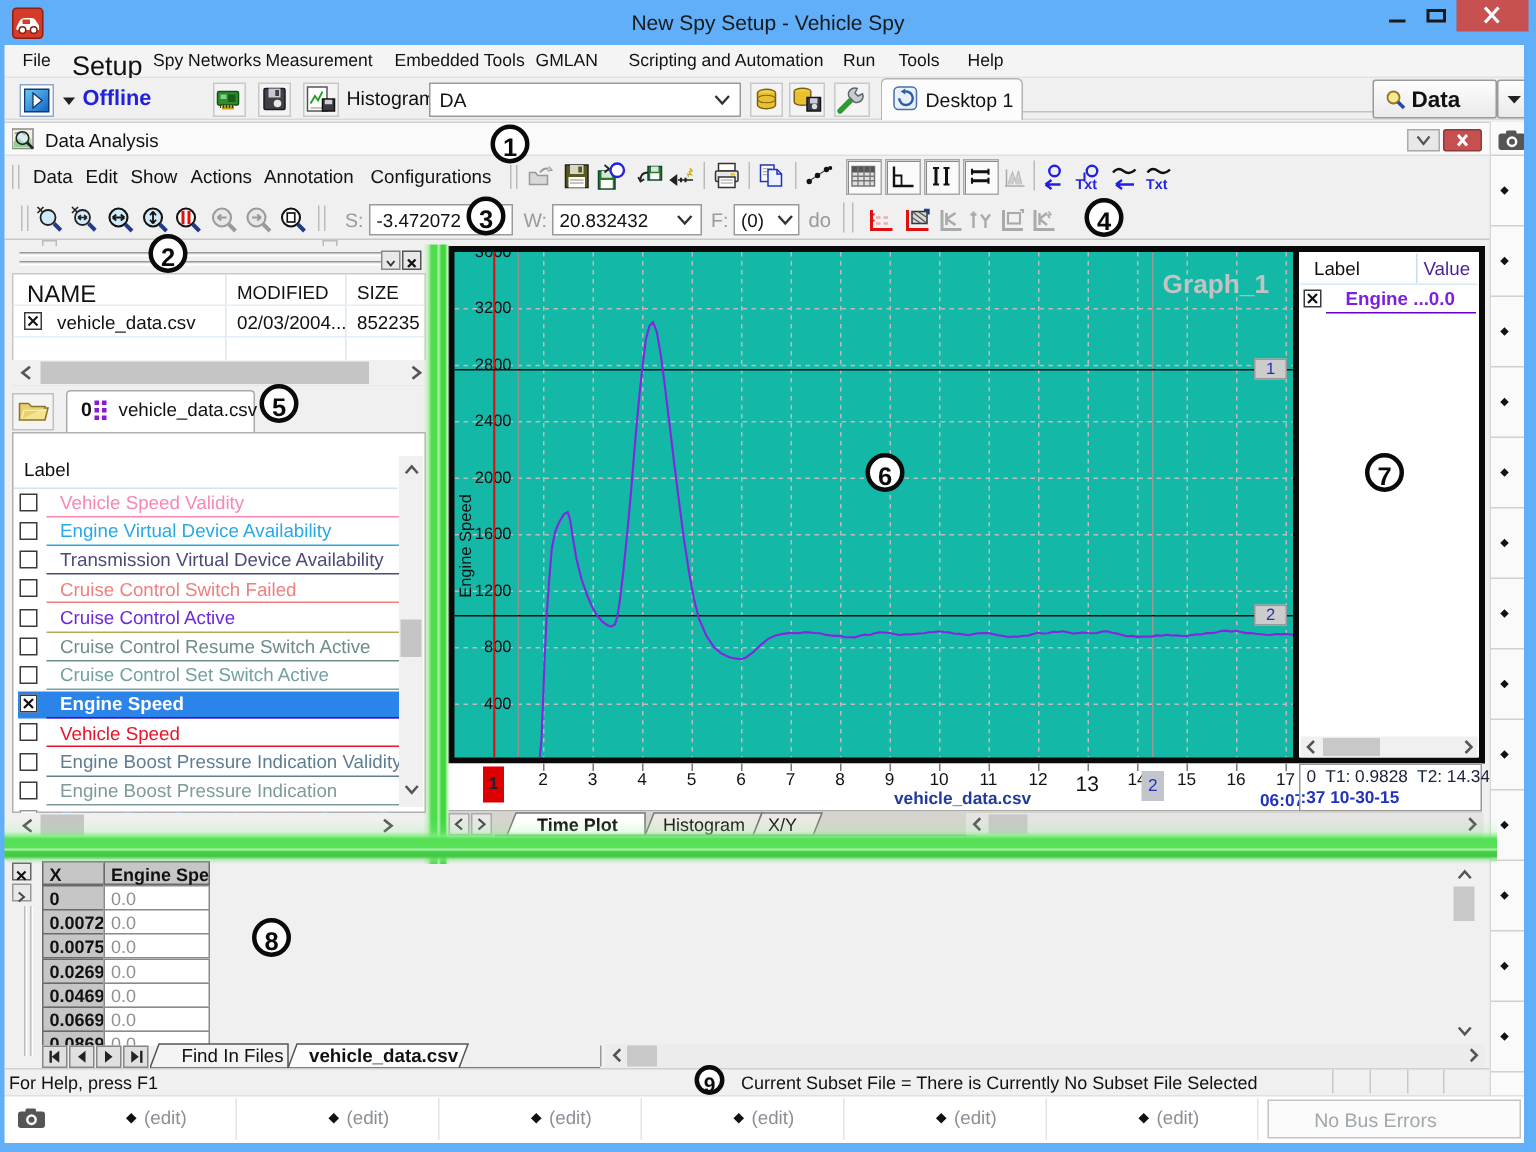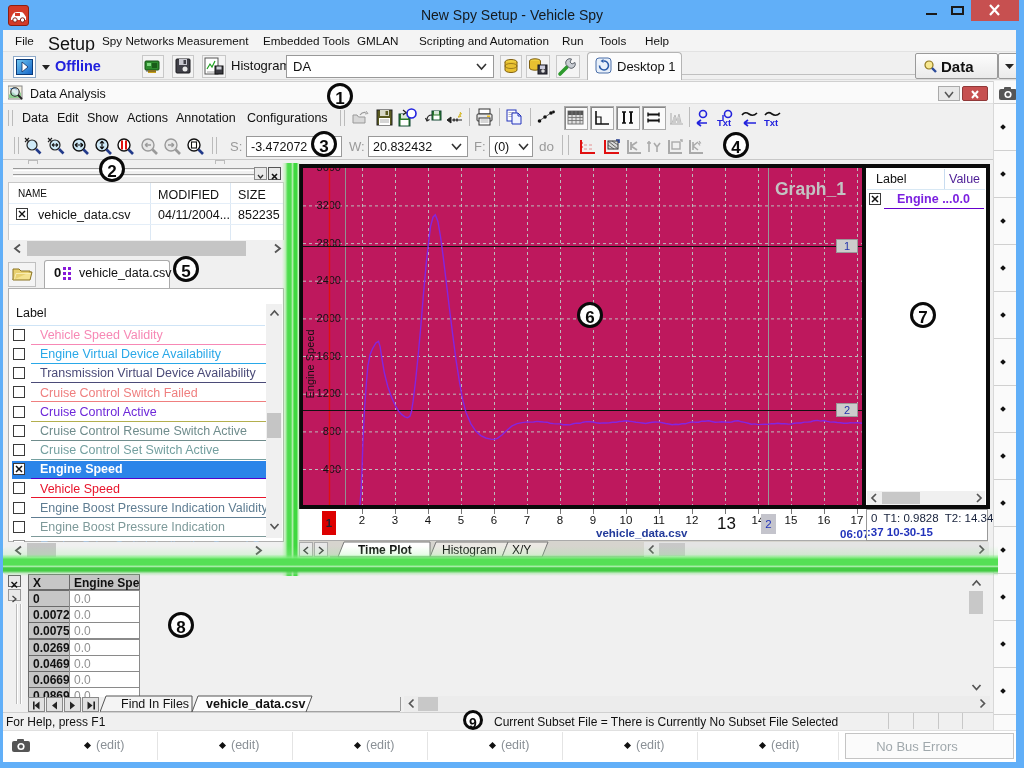--- a/index.html
+++ b/index.html
@@ -391,33 +391,33 @@
 <div class="a" style="left:13px;top:168px;width:243px;height:3px;border-top:1px solid #999;border-bottom:1px solid #fff"></div>
 <div class="a" style="left:13px;top:174px;width:243px;height:3px;border-top:1px solid #999;border-bottom:1px solid #fff"></div>
 <div class="a" style="left:254px;top:167px;width:13px;height:13px;background:#e8e8e8;border:1px solid #888"><svg width="11" height="11">
       <path d="M3 4 L5.5 7 L8 4" stroke="#333" stroke-width="1.3" fill="none"></path>
     </svg></div>
 <div class="a" style="left:268px;top:167px;width:13px;height:13px;background:#e8e8e8;border:1px solid #555"><svg width="11" height="11">
       <path d="M3 3 L8 8 M8 3 L3 8" stroke="#111" stroke-width="1.6"></path>
     </svg></div>
 
 <div class="a" style="left:8px;top:182px;width:276px;height:75px;background:#fff;border:1px solid #c8c8c8"></div>
-<div class="a tt" style="left:18px;top:188px;font-size:10px;color:#111">NAME</div>
+<div class="a tt" style="left:18px;top:188px;font-size:16px;color:#111">NAME</div>
 <div class="a tt" style="left:158px;top:188px;font-size:12.5px;color:#111">MODIFIED</div>
 <div class="a tt" style="left:238px;top:188px;font-size:12.5px;color:#111">SIZE</div>
 <div class="a" style="left:150px;top:183px;width:1px;height:73px;background:#dce8f4"></div>
 <div class="a" style="left:230px;top:183px;width:1px;height:73px;background:#dce8f4"></div>
 <div class="a" style="left:9px;top:203px;width:274px;height:1px;background:#e4eef8"></div>
 <div class="cb" style="left:16px;top:208px">
     <svg class="cbx" viewBox="0 0 10 10">
       <path d="M2 2 L8 8 M8 2 L2 8" stroke="#111" stroke-width="1.4"></path>
     </svg>
   </div>
 <div class="a tt" style="left:38px;top:208px;font-size:12.5px;color:#111">vehicle_data.csv</div>
-<div class="a tt" style="left:158px;top:208px;font-size:12.5px;color:#111">04/11/2004...</div>
+<div class="a tt" style="left:158px;top:208px;font-size:12.5px;color:#111">02/03/2004...</div>
 <div class="a tt" style="left:238px;top:208px;font-size:12.5px;color:#111">852235</div>
 <div class="a" style="left:9px;top:224px;width:274px;height:1px;background:#e4eef8"></div>
 
 <div class="a" style="left:8px;top:240px;width:276px;height:17px;background:#f0f0f0"></div>
 <svg class="a" style="left:12px;top:243px" width="12" height="11">
     <path d="M8 1.5 L3 5.5 L8 9.5" stroke="#555" stroke-width="1.8" fill="none"></path>
   </svg>
 <div class="a" style="left:27px;top:241px;width:219px;height:15px;background:#c5c5c5"></div>
 <svg class="a" style="left:271px;top:243px" width="12" height="11">
     <path d="M4 1.5 L9 5.5 L4 9.5" stroke="#555" stroke-width="1.8" fill="none"></path>
@@ -502,21 +502,21 @@
 <div class="a" style="left:8px;top:542px;width:269px;height:16px;background:#f0f0f0"></div>
 <svg class="a" style="left:13px;top:545px" width="12" height="11">
     <path d="M8 1.5 L3 5.5 L8 9.5" stroke="#555" stroke-width="1.8" fill="none"></path>
   </svg>
 <div class="a" style="left:27px;top:543px;width:29px;height:14px;background:#c5c5c5"></div>
 <svg class="a" style="left:252px;top:545px" width="12" height="11">
     <path d="M4 1.5 L9 5.5 L4 9.5" stroke="#555" stroke-width="1.8" fill="none"></path>
   </svg>
 
 <div class="a" style="left:299px;top:164px;width:691px;height:345px;background:#0a0a0a"></div>
-<div class="a" style="left:303px;top:168px;width:559px;height:337px;background:#be185d;overflow:hidden">
+<div class="a" style="left:303px;top:168px;width:559px;height:337px;background:#14b8a6;overflow:hidden">
 <svg width="559" height="337">
 <g stroke="#bcbcbc" stroke-width="1" stroke-dasharray="3 3" fill="none">
         <path d="M59.5 0 V337"></path>
         <path d="M92.5 0 V337"></path>
         <path d="M125.5 0 V337"></path>
         <path d="M158.5 0 V337"></path>
         <path d="M191.5 0 V337"></path>
         <path d="M224.5 0 V337"></path>
         <path d="M257.5 0 V337"></path>
         <path d="M290.5 0 V337"></path>
@@ -604,21 +604,21 @@
 <div class="a tt" style="left:387px;top:514px;width:16px;text-align:center;font-size:11.5px;color:#111">3</div>
 <div class="a tt" style="left:420px;top:514px;width:16px;text-align:center;font-size:11.5px;color:#111">4</div>
 <div class="a tt" style="left:453px;top:514px;width:16px;text-align:center;font-size:11.5px;color:#111">5</div>
 <div class="a tt" style="left:486px;top:514px;width:16px;text-align:center;font-size:11.5px;color:#111">6</div>
 <div class="a tt" style="left:519px;top:514px;width:16px;text-align:center;font-size:11.5px;color:#111">7</div>
 <div class="a tt" style="left:552px;top:514px;width:16px;text-align:center;font-size:11.5px;color:#111">8</div>
 <div class="a tt" style="left:585px;top:514px;width:16px;text-align:center;font-size:11.5px;color:#111">9</div>
 <div class="a tt" style="left:618px;top:514px;width:16px;text-align:center;font-size:11.5px;color:#111">10</div>
 <div class="a tt" style="left:651px;top:514px;width:16px;text-align:center;font-size:11.5px;color:#111">11</div>
 <div class="a tt" style="left:684px;top:514px;width:16px;text-align:center;font-size:11.5px;color:#111">12</div>
-<div class="a tt" style="left:717px;top:514px;width:16px;text-align:right;font-size:17px;color:#111">13</div>
+<div class="a tt" style="left:717px;top:514px;width:16px;text-align:left;font-size:14px;color:#111">13</div>
 <div class="a tt" style="left:750px;top:514px;width:16px;text-align:center;font-size:11.5px;color:#111">14</div>
 <div class="a tt" style="left:783px;top:514px;width:16px;text-align:center;font-size:11.5px;color:#111">15</div>
 <div class="a tt" style="left:816px;top:514px;width:16px;text-align:center;font-size:11.5px;color:#111">16</div>
 <div class="a tt" style="left:849px;top:514px;width:16px;text-align:center;font-size:11.5px;color:#111">17</div>
 <div class="a" style="left:322px;top:511px;width:14px;height:24px;background:#dd0000;color:#223;font-size:11.5px;font-weight:bold;text-align:center;line-height:24px">1</div>
 <div class="a" style="left:761px;top:514px;width:15px;height:20px;background:#c4c4cc;color:#2233bb;font-size:11.5px;text-align:center;line-height:20px">2</div>
 <div class="a tt" style="left:596px;top:527px;font-size:11.5px;font-weight:bold;color:#223a9a">vehicle_data.csv</div>
 <div class="a tt" style="left:840px;top:528px;font-size:11.5px;font-weight:bold;color:#2233bb">06:07</div>
 
 <div class="a" style="left:866px;top:509px;width:122px;height:32px;background:#fff;border:1px solid #999"></div>

